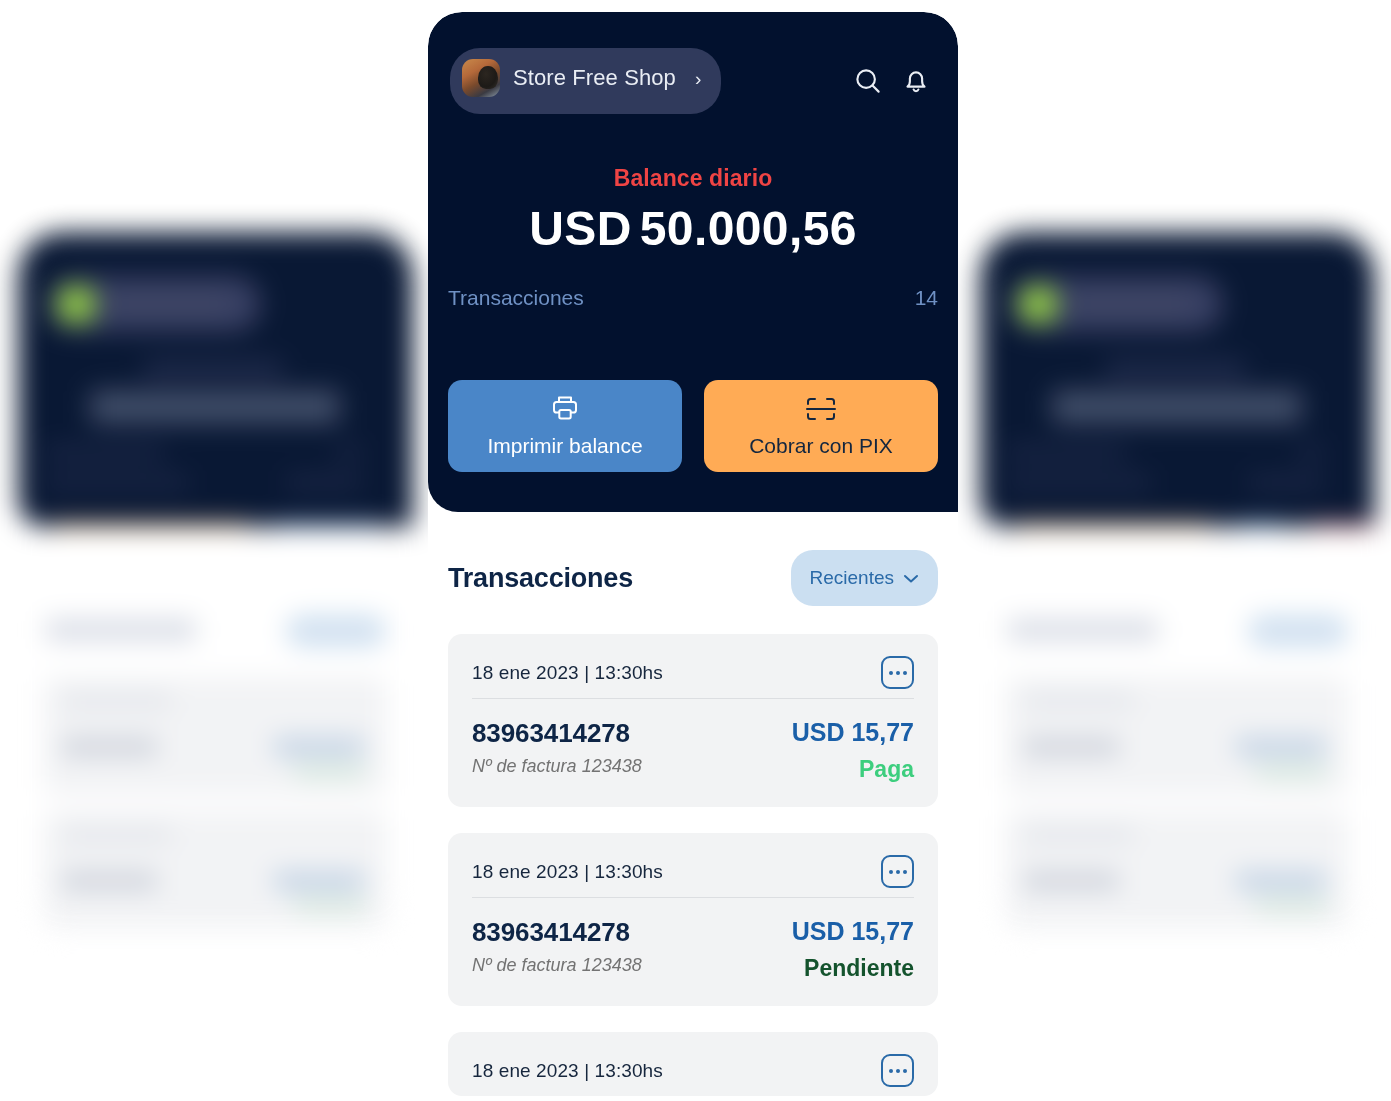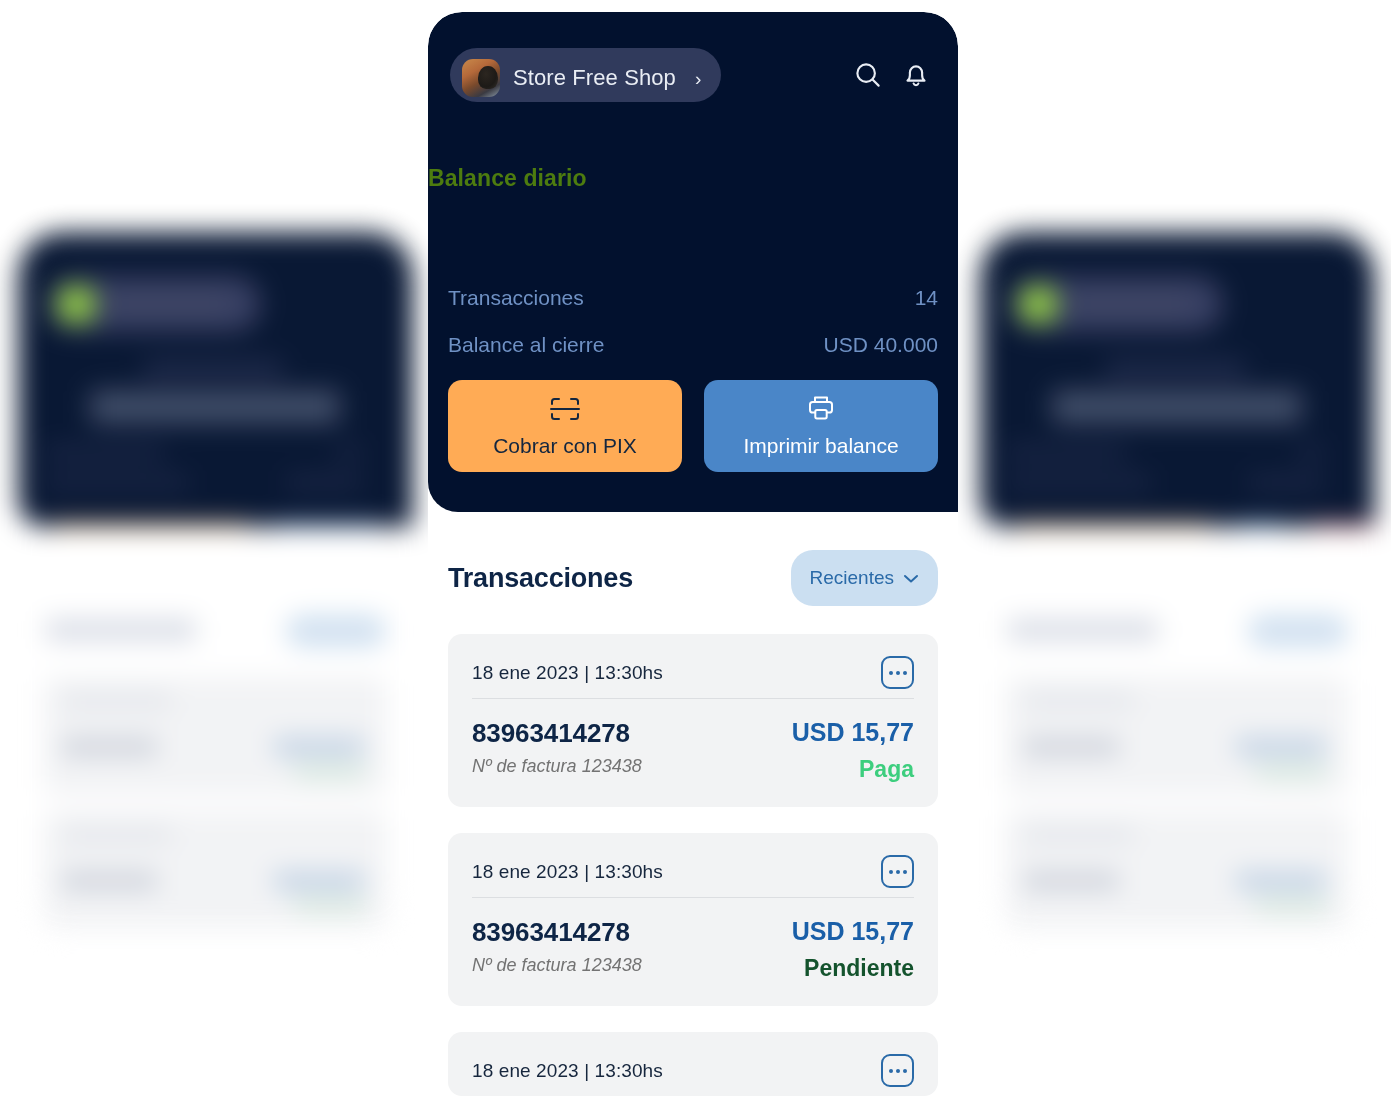--- a/index.html
+++ b/index.html
@@ -163,21 +163,21 @@
     display: flex;
     align-items: center;
     padding: 0 22px 0 22px;
   }
   .store-pill {
     display: flex;
     align-items: center;
     gap: 13px;
     background: #303a5c;
     border-radius: 30px;
-    padding: 11px 20px 5px 12px;
+    padding: 11px 20px 17px 12px;
     cursor: pointer;
   }
   .store-avatar {
     width: 38px; height: 38px;
     border-radius: 11px;
     overflow: hidden;
     flex: 0 0 auto;
     background: linear-gradient(150deg,#c98a4b 0%, #b5693a 32%, #7a4a2c 55%, #3a3a42 78%, #8c9aa8 100%);
     position: relative;
   }
@@ -206,21 +206,22 @@
   .topbar-icon {
     width: 40px; height: 40px;
     display: flex; align-items: center; justify-content: center;
     cursor: pointer;
     margin-left: 8px;
   }
 
   .bal-label {
     position: absolute;
     top: 153px; left: 0; width: 530px;
-    color: #4d7c0f;
+    text-align: center;
+    color: #ef4444;
     font-size: 23px;
     font-weight: 700;
     letter-spacing: .1px;
   }
   .bal-amount {
     position: absolute;
     top: 189px; left: 0; width: 530px;
     text-align: center;
     color: #ffffff;
     font-size: 48px;
@@ -472,52 +473,51 @@
         </div>
         <div class="topbar-icon">
           <svg width="30" height="30" viewBox="0 0 24 24" fill="none" stroke="#e9edf4" stroke-width="1.7" stroke-linecap="round" stroke-linejoin="round">
             <path d="M5.2 16.5h13.6c-1.5-1.1-1.9-2.3-1.9-4.4V10a4.9 4.9 0 0 0-9.8 0v2.1c0 2.1-.4 3.3-1.9 4.4Z"></path>
             <path d="M10.1 18.8a2 2 0 0 0 3.8 0"></path>
           </svg>
         </div>
       </div>
 
       <div class="bal-label">Balance diario</div>
+      <div class="bal-amount">
+        <span class="cur">USD</span><span>50.000,56</span>
+      </div>
 
       <div class="stat-row r1">
         <span>Transacciones</span>
         <span class="v">14</span>
       </div>
-      <div class="stat-row r2">
-        <span>Balance al cierre</span>
-        <span class="v">USD 40.000</span>
-      </div>
 
       <div class="c-actions">
+        <button class="act-btn print">
+          <span>
+            <svg width="30" height="29" viewBox="0 0 30 29" fill="none" stroke="#ffffff" stroke-width="2" stroke-linecap="round" stroke-linejoin="round">
+              <path d="M9 8V3.6h12V8"></path>
+              <rect x="4" y="8" width="22" height="10.5" rx="2.6"></rect>
+              <rect x="9.3" y="16" width="11.4" height="8.4" rx="1.6" fill="#4A86C8"></rect>
+            </svg>
+          </span>
+          <span class="act-label">Imprimir balance</span>
+        </button>
         <button class="act-btn pix">
           <span>
             <svg width="34" height="28" viewBox="0 0 34 28" fill="none" stroke="#13263f" stroke-width="2" stroke-linecap="round" stroke-linejoin="round">
               <path d="M4 9V6.5A2.5 2.5 0 0 1 6.5 4H11"></path>
               <path d="M30 9V6.5A2.5 2.5 0 0 0 27.5 4H23"></path>
               <path d="M4 19v2.5A2.5 2.5 0 0 0 6.5 24H11"></path>
               <path d="M30 19v2.5A2.5 2.5 0 0 1 27.5 24H23"></path>
               <line x1="3" y1="14" x2="31" y2="14"></line>
             </svg>
           </span>
           <span class="act-label">Cobrar con PIX</span>
-        </button>
-        <button class="act-btn print">
-          <span>
-            <svg width="30" height="29" viewBox="0 0 30 29" fill="none" stroke="#ffffff" stroke-width="2" stroke-linecap="round" stroke-linejoin="round">
-              <path d="M9 8V3.6h12V8"></path>
-              <rect x="4" y="8" width="22" height="10.5" rx="2.6"></rect>
-              <rect x="9.3" y="16" width="11.4" height="8.4" rx="1.6" fill="#4A86C8"></rect>
-            </svg>
-          </span>
-          <span class="act-label">Imprimir balance</span>
         </button>
       </div>
     </div>
 
     <div class="c-body">
       <div class="sec-head">
         <div class="sec-title">Transacciones</div>
         <button class="sort-chip">
           <span>Recientes</span>
           <span>

